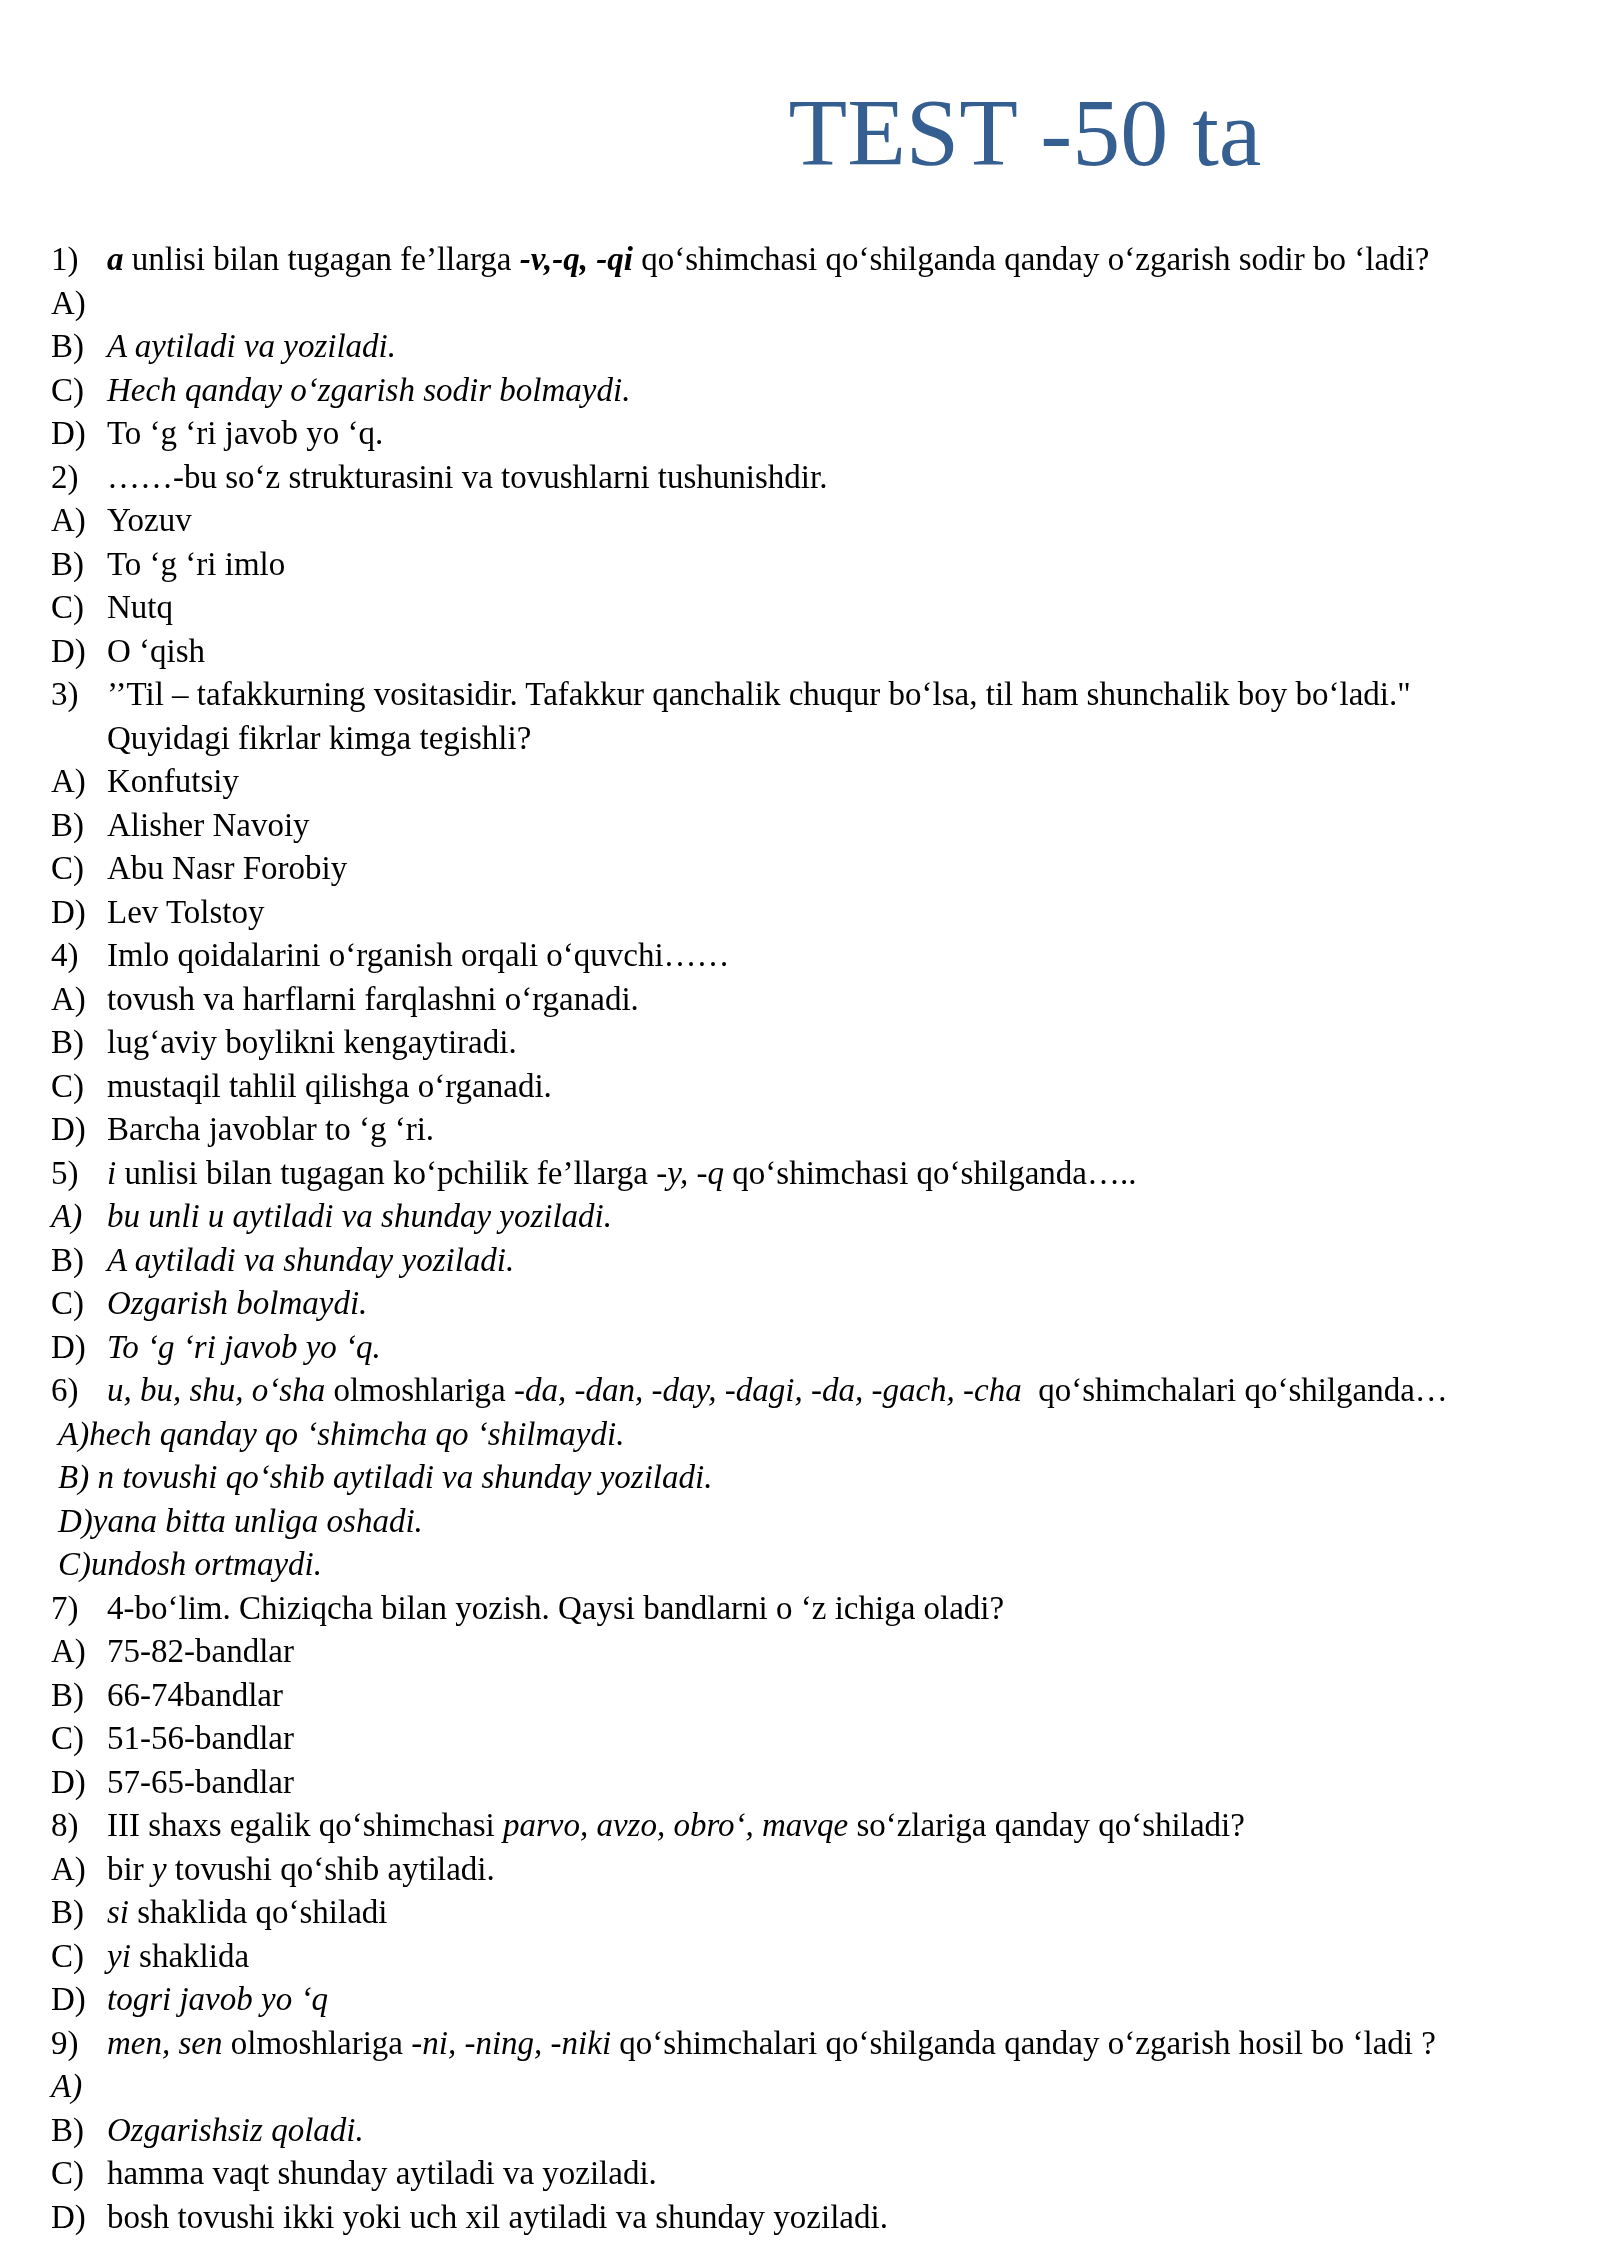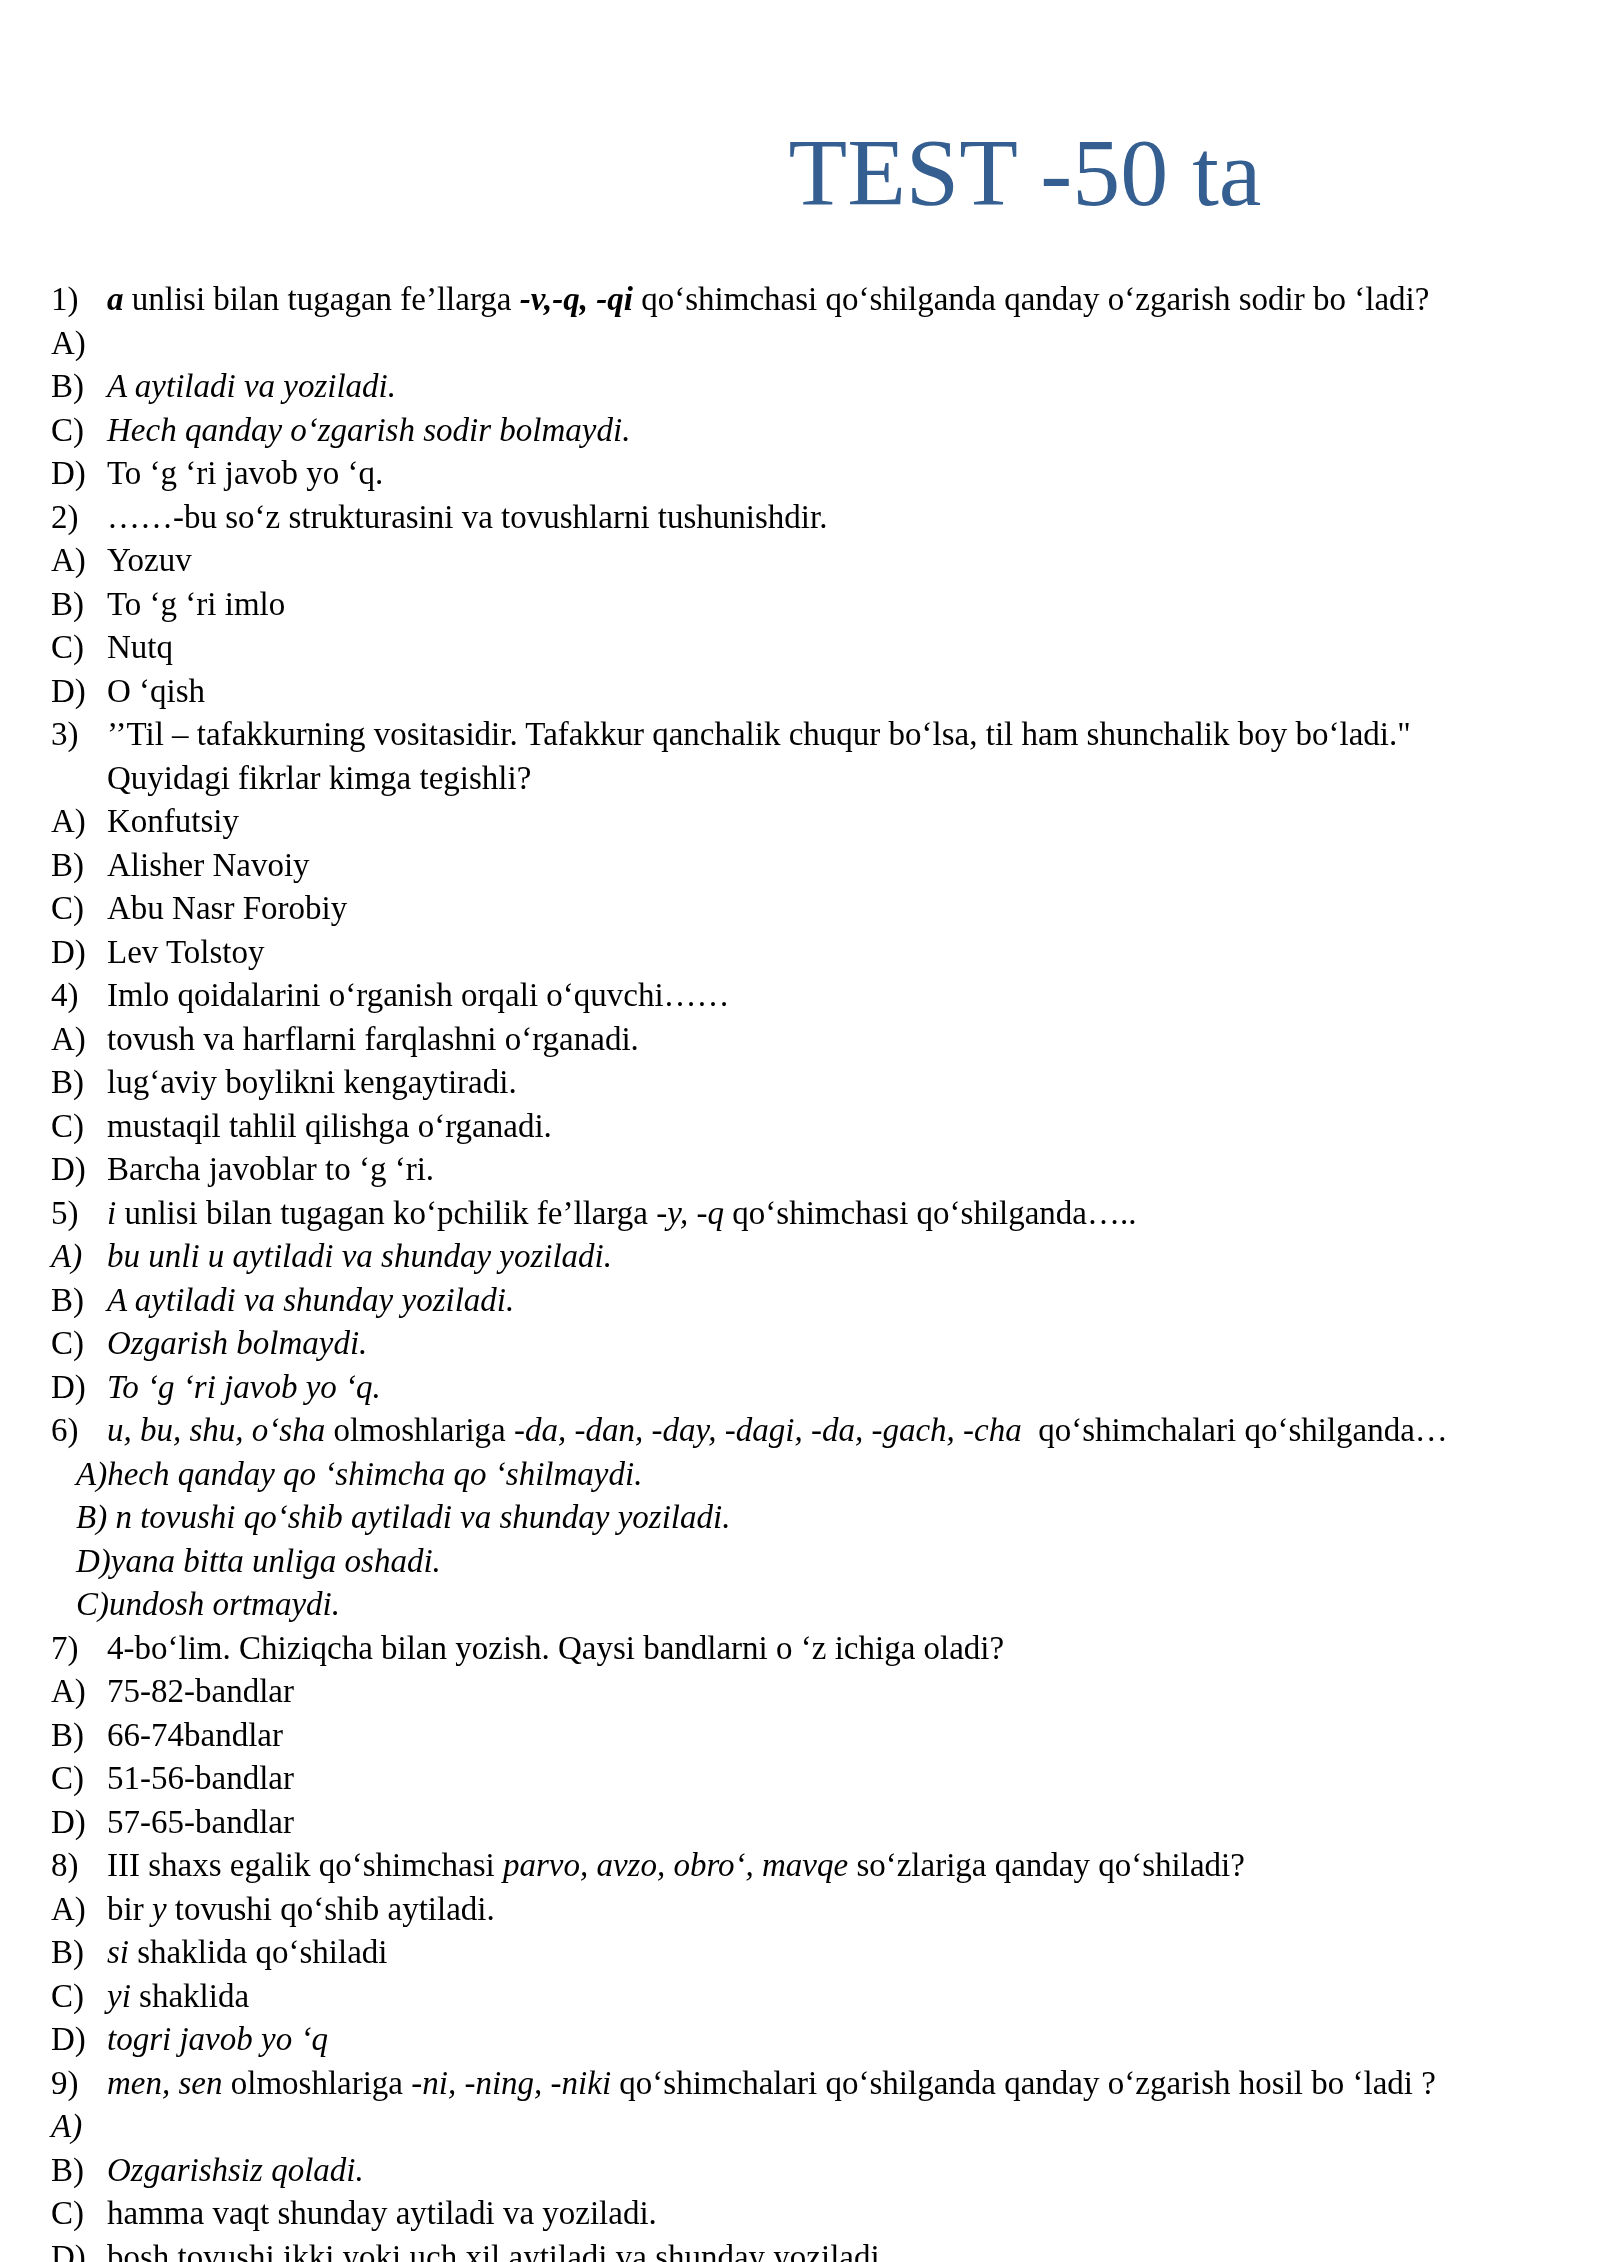--- a/index.html
+++ b/index.html
@@ -5,42 +5,42 @@
   html, body { margin: 0; padding: 0; }
   body {
     width: 1600px;
     height: 2262px;
     background: #ffffff;
     font-family: "Liberation Serif", serif;
     color: #000000;
     overflow: hidden;
   }
   .title {
-    margin: 118px 0 0 450px;
+    margin: 78px 0 0 450px;
     text-align: center;
     font-size: 96px;
     line-height: 1.15;
     color: #365f91;
     white-space: nowrap;
   }
   .doc-body { margin-top: 50px; }
   .line {
     display: flex;
     padding-left: 51px;
     font-size: 33px;
     line-height: 43.5px;
   }
   .label {
     flex: 0 0 56px;
     white-space: pre;
   }
   .text { white-space: pre-wrap; }
   .line.inline-opt {
     display: block;
-    padding-left: 76px;
+    padding-left: 58px;
   }
   .i  { font-style: italic; }
   .bi { font-style: italic; font-weight: bold; }
 </style>
 </head>
 <body>
 
 <div class="title" style="color: rgb(54, 95, 145);">TEST -50 ta</div>
 
 <main class="doc-body">

